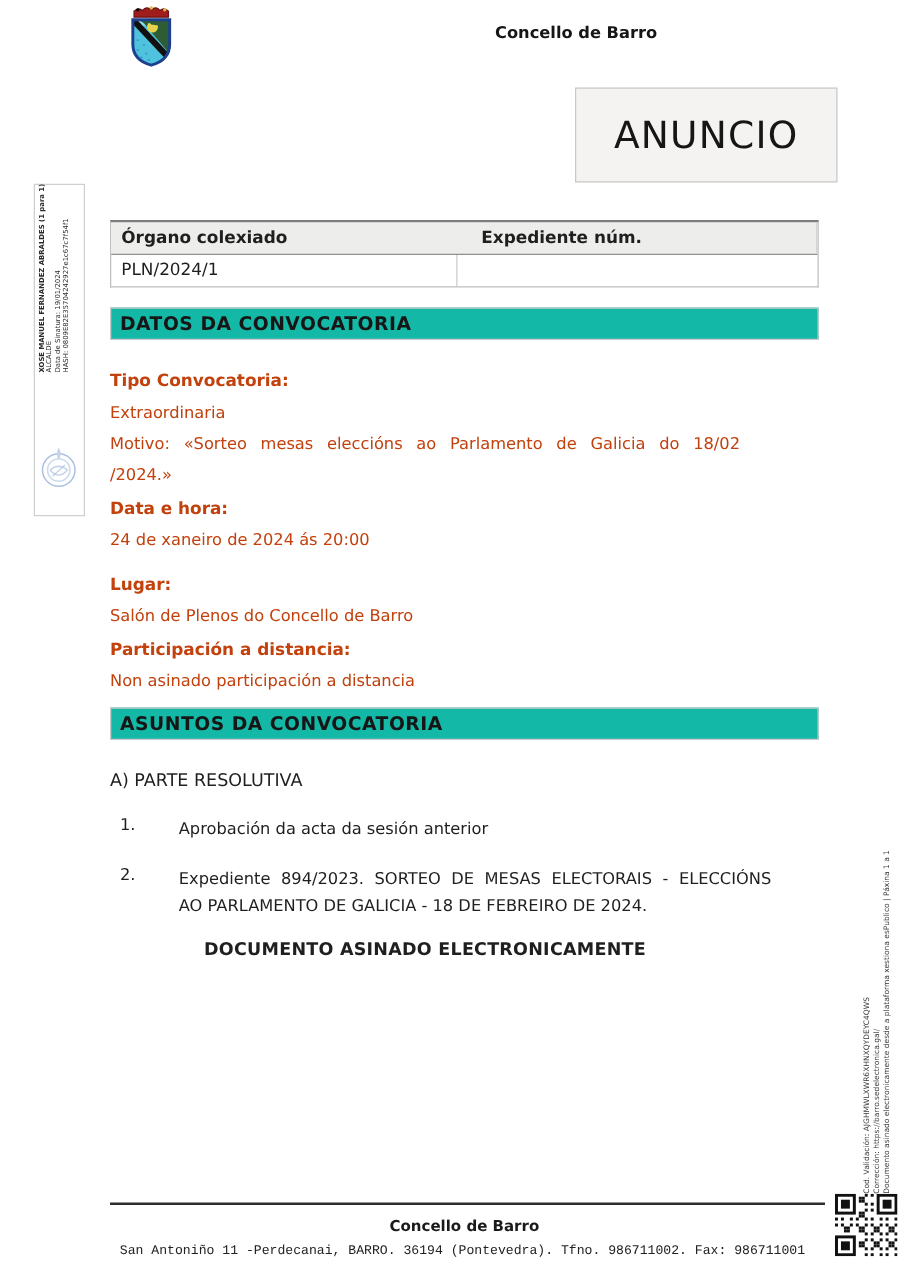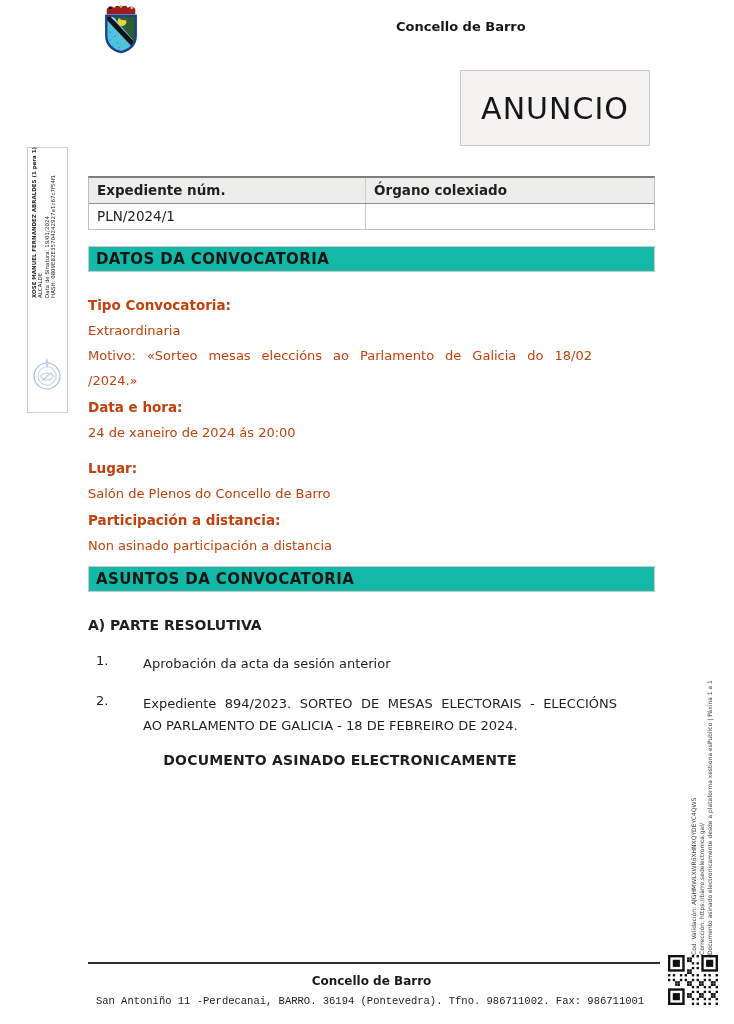--- a/index.html
+++ b/index.html
@@ -6,21 +6,21 @@
   body{
     width:734px;height:1024px;position:relative;overflow:hidden;
     background:#ffffff;color:#1f1f1f;
     font-family:"DejaVu Sans","Liberation Sans",sans-serif;
   }
   .abs{position:absolute;}
   
   .crest{left:88px;top:2px;width:66px;height:55px;}
   .org-title{left:396px;top:19px;width:140px;font-size:13px;font-weight:bold;color:#161616;}
   .anuncio-box{
-    left:460px;top:70px;width:190px;height:76px;
+    left:460px;top:70px;width:210px;height:76px;
     background:#f4f3f2;border:1px solid #c9c9c9;box-sizing:border-box;
     display:flex;align-items:center;justify-content:center;
     font-size:30px;letter-spacing:1px;color:#161616;
   }
   
   .exp-table{
     left:88px;top:176px;width:567px;box-sizing:border-box;
     border:1px solid #bfbfbf;border-top:2px solid #7d7d7d;
   }
   .exp-row{display:flex;}
@@ -37,21 +37,21 @@
   }
   .bar.datos{top:246px;}
   .bar.asuntos{top:566px;}
   
   .bline{left:88px;width:504px;font-size:13px;line-height:19px;color:#c2410c;}
   .bline.bold{font-weight:bold;font-size:13.5px;}
   .jfull{text-align:justify;text-align-last:justify;}
   
   .li-num{left:96px;width:20px;font-size:13px;}
   .li-text{left:118px;width:474px;font-size:13px;line-height:22px;margin-left:25px;}
-  .parte{left:88px;top:617px;font-size:14px;font-weight:bold;}
+  .parte{left:88px;top:617px;font-size:14px;font-weight:normal;}
   .signed{left:88px;top:752px;width:504px;text-align:center;font-size:14px;font-weight:bold;letter-spacing:.2px;}
   
   .foot-rule{left:88px;top:962px;width:572px;height:2px;background:#2f2f2f;}
   .foot-org{left:88px;top:974px;width:567px;text-align:center;font-weight:bold;font-size:12px;color:#1a1a1a;}
   .foot-addr{left:60px;top:995px;width:620px;text-align:center;font-size:10.5px;color:#222;font-family:Liberation Mono, monospace;}
   
   .sig-box{left:27px;top:147px;width:41px;height:266px;border:1px solid #cfcfcf;box-sizing:border-box;}
   .sig-text{
     left:31px;top:298px;width:134px;
     transform:rotate(-90deg);transform-origin:0 0;
@@ -104,22 +104,22 @@
 </div>
 
 <div class="abs org-title">Concello de Barro</div>
 
 <div class="abs anuncio-box">
   <span>ANUNCIO</span>
 </div>
 
 <div class="abs exp-table">
   <div class="exp-row hdr">
+    <div class="exp-cell c2">Órgano colexiado</div>
     <div class="exp-cell c1">Expediente núm.</div>
-    <div class="exp-cell c2">Órgano colexiado</div>
   </div>
   <div class="exp-row">
     <div class="exp-cell c1">PLN/2024/1</div>
   </div>
 </div>
 
 <div class="abs bar datos">DATOS DA CONVOCATORIA</div>
 
 <div class="abs bline bold" style="top:296px">Tipo Convocatoria:</div>
 <div class="abs bline" style="top:321px">Extraordinaria</div>

